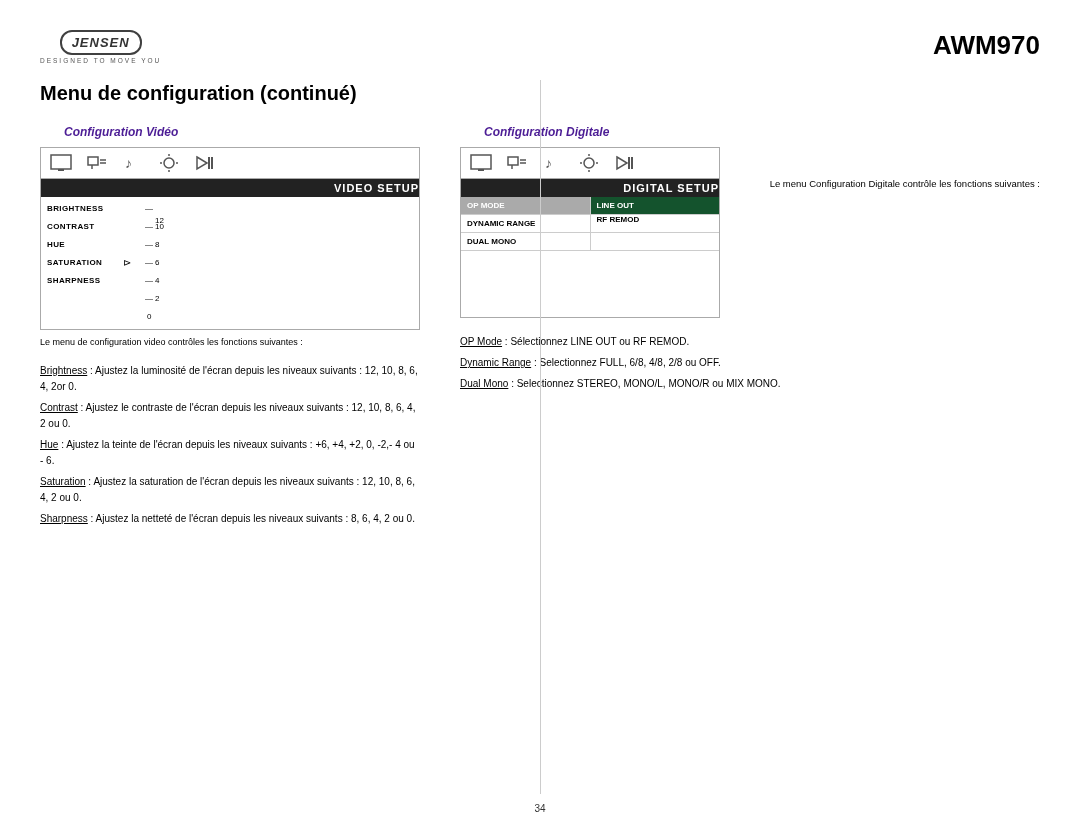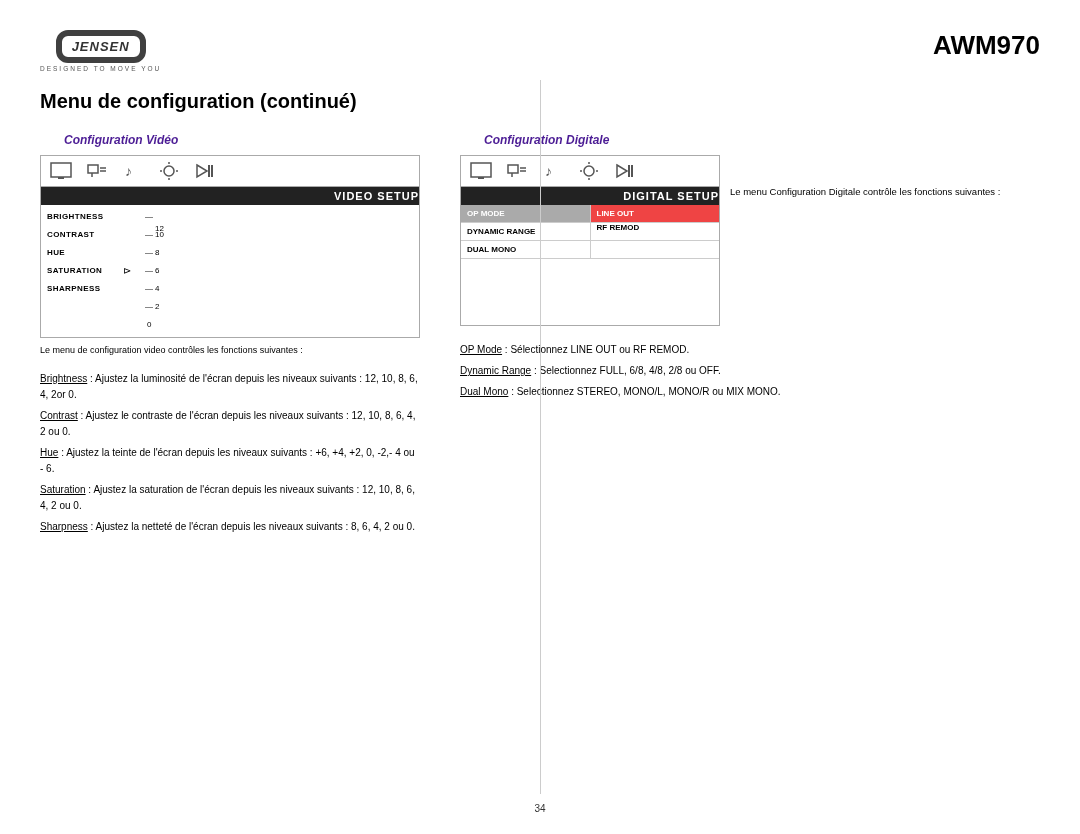--- a/index.html
+++ b/index.html
@@ -29,21 +29,21 @@
       margin-bottom: 18px;
     }
 
     .logo-area {
       display: flex;
       flex-direction: column;
       align-items: center;
     }
 
     .logo-box {
-      border: 6px solid #404040;
+      border: 2px solid #404040;
       border-radius: 12px;
       padding: 3px 10px;
       font-size: 13px;
       font-weight: bold;
       font-style: italic;
       letter-spacing: 1px;
       color: #333;
     }
 
     .logo-tagline {
@@ -363,36 +363,36 @@
                 </svg>
             </div>
           </div>
 
           <div class="setup-box">
             <div class="setup-header">DIGITAL SETUP</div>
 
             <div style="background:#fff; min-height:120px;">
               <div style="display:flex; border-bottom:1px solid #ccc;">
                 <div style="flex:1; font-size:8px; font-weight:bold; padding:4px 6px; border-right:1px solid #ccc; background:#aaa; color:#fff;">OP MODE</div>
-                <div style="flex:1; font-size:8px; font-weight:bold; padding:4px 6px; background:#ef4444; color:#fff;">LINE OUT</div>
+                <div style="flex:1; font-size:8px; font-weight:bold; padding:4px 6px; background:#14532d; color:#fff;">LINE OUT</div>
               </div>
               <div style="display:flex; border-bottom:1px solid #ccc;">
                 <div style="flex:1; font-size:8px; font-weight:bold; padding:4px 6px; border-right:1px solid #ccc;">DYNAMIC RANGE</div>
                 <div style="flex:1; font-size:8px; font-weight:bold; padding:0 6px;">RF REMOD</div>
               </div>
               <div style="display:flex; border-bottom:1px solid #ccc;">
                 <div style="flex:1; font-size:8px; font-weight:bold; padding:4px 6px; border-right:1px solid #ccc;">DUAL MONO</div>
                 <div style="flex:1; font-size:8px; padding:4px 6px;"></div>
               </div>
               <div style="height:60px;"></div>
             </div>
           </div>
         </div>
 
-        <div style="flex:1; padding-top:30px;">
+        <div style="flex:1; padding-top:30px;text-align:right;">
           <div class="right-note">Le menu Configuration Digitale contrôle les fonctions suivantes :</div>
         </div>
       </div>
 
       <div class="desc-para" style="margin-top:16px;">
         <p>
           <span style="text-decoration:underline;">OP Mode</span><span> : Sélectionnez LINE OUT ou RF REMOD.</span>
         </p>
         <p style="margin-top:4px;">
           <span style="text-decoration:underline;">Dynamic Range</span><span> : Selectionnez FULL, 6/8, 4/8, 2/8 ou OFF.</span>

